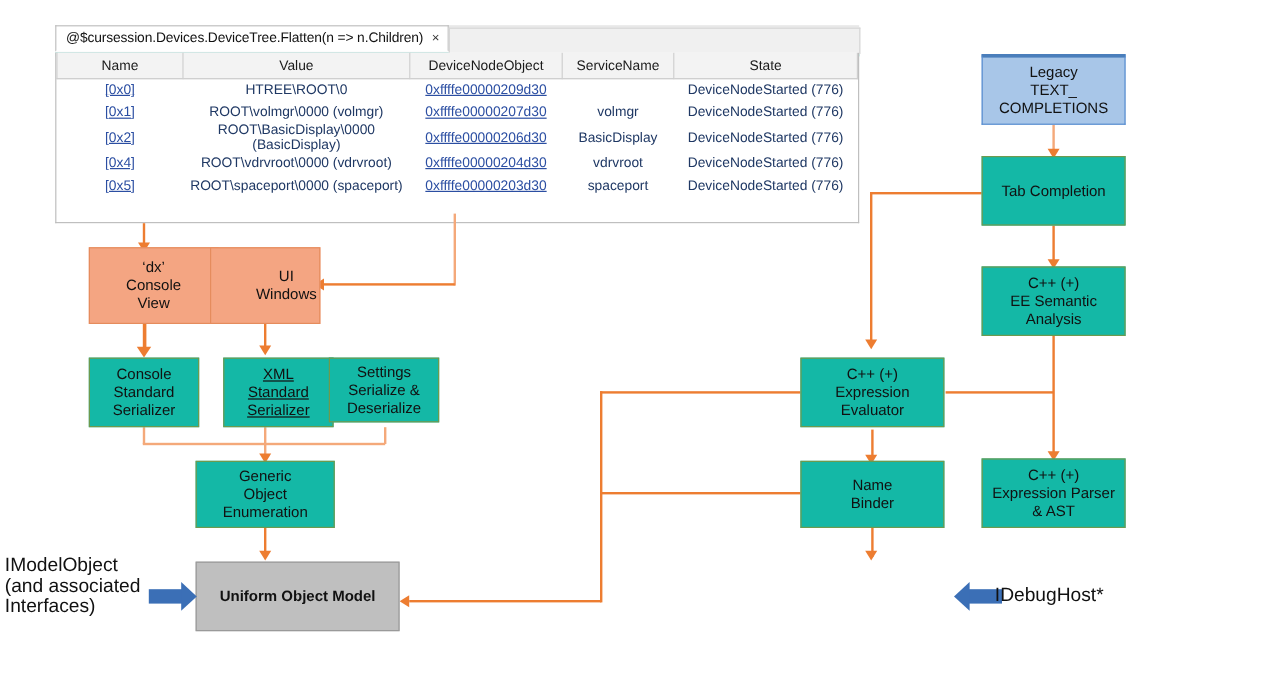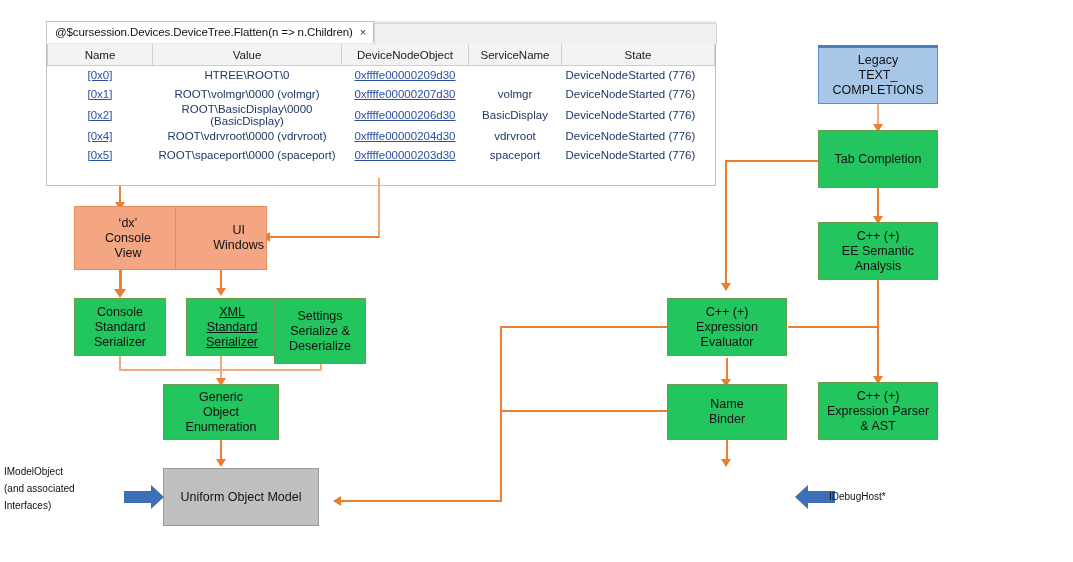--- a/index.html
+++ b/index.html
@@ -30,27 +30,27 @@
   #grid tbody td{height:18.5px;font-size:11.5px;color:#1f3864;padding:0 4px;vertical-align:middle;}
   .c-name{width:102px;text-align:center;}
   .c-val{width:186px;}
   .c-dno{width:124px;text-align:center;}
   .c-svc{width:90px;text-align:center;}
   .c-state{width:auto;text-align:center;}
   td.c-name span,td.c-dno span{color:#2b4ea2;text-decoration:underline;}
   td.c-val,td.c-svc,td.c-state{color:#1f3864;}
   td.c-val{padding-left:18px;text-align:center;}
   td.c-svc{text-align:center;padding-left:10px;}
-  td.c-state{text-align:left;padding-left:12px;margin-left:44px;}
+  td.c-state{text-align:center;padding-left:12px;margin-left:44px;}
 
   
   .node{position:absolute;box-sizing:border-box;display:flex;align-items:center;justify-content:center;
         text-align:center;font-size:12.5px;line-height:15px;color:#111;z-index:3;padding:2px;}
   .node.orange{background:#F4A582;border:1px solid #e58c5d;}
-  .node.green{background:#22c55e;border:1px solid #6e9a4e;justify-content:center;}
+  .node.green{background:#14b8a6;border:1px solid #6e9a4e;justify-content:center;}
   .node.blue{background:#A8C6E8;border:1px solid #5b8fd0;border-top:3px solid #4a7ebb;}
   .node.gray{background:#BFBFBF;border:1px solid #9a9a9a;}
 
   
   .ln{position:absolute;background:#ED7D31;z-index:1;}
   .ln.h{height:1.6px;}
   .ln.v{width:1.6px;}
   .ln.thick{background:#ED7D31;}
   .ln.v.thick{width:3px;}
   .ln.pale{background:#F4A97A;}
@@ -61,21 +61,21 @@
   .arrow.left{border-top:5px solid transparent;border-bottom:5px solid transparent;border-right:8px solid #ED7D31;}
 
   
   .barrow{position:absolute;z-index:3;}
   .barrow .shaft{position:absolute;background:#3B6FB6;height:12px;top:6px;left:0;}
   .barrow .head{position:absolute;width:0;height:0;top:0;
     border-top:12px solid transparent;border-bottom:12px solid transparent;}
   .barrow.right .head{border-left:13px solid #3B6FB6;}
   .barrow.left  .head{border-right:13px solid #3B6FB6;}
 
-  .caption{position:absolute;font-size:10px;line-height:17px;color:#111;z-index:3;}
+  .caption{position:absolute;font-size:16px;line-height:17px;color:#111;z-index:3;}
 </style>
 </head>
 <body>
 
 <div class="stage">
 
   <div id="dbg-window">
 
     <div id="tabstrip">
       <div id="tab-active" style="width: 328px;">
@@ -199,33 +199,33 @@
   <div class="node green" style="left:74px;top:298px;width:92px;height:58px;">
     <span style="white-space:pre-line">Console
 Standard
 Serializer</span>
   </div>
   <div class="node green" style="left:186px;top:298px;width:92px;height:58px;text-decoration:underline;">
     <span style="white-space:pre-line">XML
 Standard
 Serializer</span>
   </div>
-  <div class="node green" style="left:274px;top:298px;width:92px;height:66px;">
+  <div class="node green" style="left:274px;top:298px;width:92px;height:54px;">
     <span style="white-space:pre-line">Settings
 Serialize &amp;
 Deserialize</span>
   </div>
 
   <div class="node green" style="left:163px;top:384px;width:116px;height:56px;">
     <span style="white-space:pre-line">Generic
 Object
 Enumeration</span>
   </div>
 
-  <div class="node gray" style="left:163px;top:468px;width:156px;height:58px;">
+  <div class="node gray" style="left:163px;top:468px;width:170px;height:58px;font-weight:bold;">
     <span style="white-space:pre-line">Uniform Object Model</span>
   </div>
 
   <div class="node blue" style="left:818px;top:45px;width:120px;height:59px;text-align:center;">
     <span style="white-space:pre-line">Legacy
 TEXT_
 COMPLETIONS</span>
   </div>
   <div class="node green" style="left:818px;top:130px;width:120px;height:58px;">
     <span style="white-space:pre-line">Tab Completion</span>

